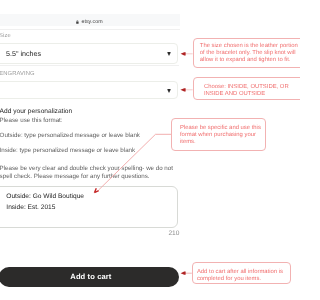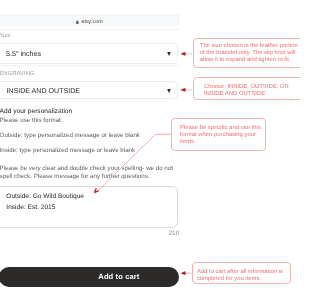--- a/index.html
+++ b/index.html
@@ -26,21 +26,21 @@
 
   
   .ptitle{position:absolute;font-size:6.6px;color:#262626;white-space:nowrap;}
   .pline{position:absolute;font-size:6.2px;color:#5e5e5e;white-space:nowrap;}
 
   .ta{position:absolute;box-sizing:border-box;background:#fff;border:1px solid #d8dad6;border-radius:6px;}
   .taline{position:absolute;font-size:6.6px;color:#262626;white-space:nowrap;}
   .counter{position:absolute;font-size:6.6px;color:#8d8d8d;white-space:nowrap;}
 
   .cart{position:absolute;background:#2c2b2a;border-radius:10.2px;}
-  .cartlbl{position:absolute;font-size:7.6px;color:#fff;font-weight:bold;letter-spacing:.1px;white-space:nowrap;margin-left:28px;}
+  .cartlbl{position:absolute;font-size:7.6px;color:#fff;font-weight:bold;letter-spacing:.1px;white-space:nowrap;}
 
   
   .note{position:absolute;box-sizing:border-box;border:1px solid #f2b2b2;border-radius:4px;background:#fff;color:#f06d6d;}
   .note .ntxt{position:absolute;font-size:5.9px;line-height:7.0px;letter-spacing:0px;}
   svg.ann{position:absolute;left:0;top:0;width:300px;height:300px;overflow:visible;pointer-events:none;}
 </style>
 </head>
 <body>
 <div id="root">
 
@@ -59,21 +59,20 @@
 
     <div class="hr" style="left:0;top:28.6px;width:184px;"></div>
     <div class="lbl" style="left:-0.9px;top:32.8px;">Size</div>
     <div class="sel" style="left:-6px;top:43.3px;width:184px;height:21px;"></div>
     <div class="selval" style="left:6.1px;top:50.4px;">5.5" inches</div>
     <div class="caret" style="left:166.8px;top:51.6px;"></div>
     <div class="hr" style="left:0;top:65.3px;width:178.5px;"></div>
 
     <div class="lbl" style="left:-0.7px;top:70.9px;">ENGRAVING</div>
     <div class="sel" style="left:-6px;top:81px;width:184px;height:18px;"></div>
-    <div class="selval" style="left:6.4px;top:87.4px;">INSIDE AND OUTSIDE</div>
     <div class="caret" style="left:166.8px;top:88.8px;"></div>
 
     <div class="ptitle" style="left:-0.4px;top:108.4px;">Add your personalization</div>
     <div class="pline" style="left:-0.4px;top:117.4px;">Please use this format:</div>
     <div class="pline" style="left:-0.4px;top:132.3px;">Outside: type personalized message or leave blank</div>
     <div class="pline" style="left:-0.4px;top:147px;">Inside: type personalized message or leave blank</div>
     <div class="pline" style="left:-0.4px;top:165px;">Please be very clear and double check your spelling- we do not</div>
     <div class="pline" style="left:-0.4px;top:173.2px;">spell check. Please message for any further questions.</div>
 
     <div class="ta" style="left:-6px;top:186px;width:184px;height:42px;"></div>

